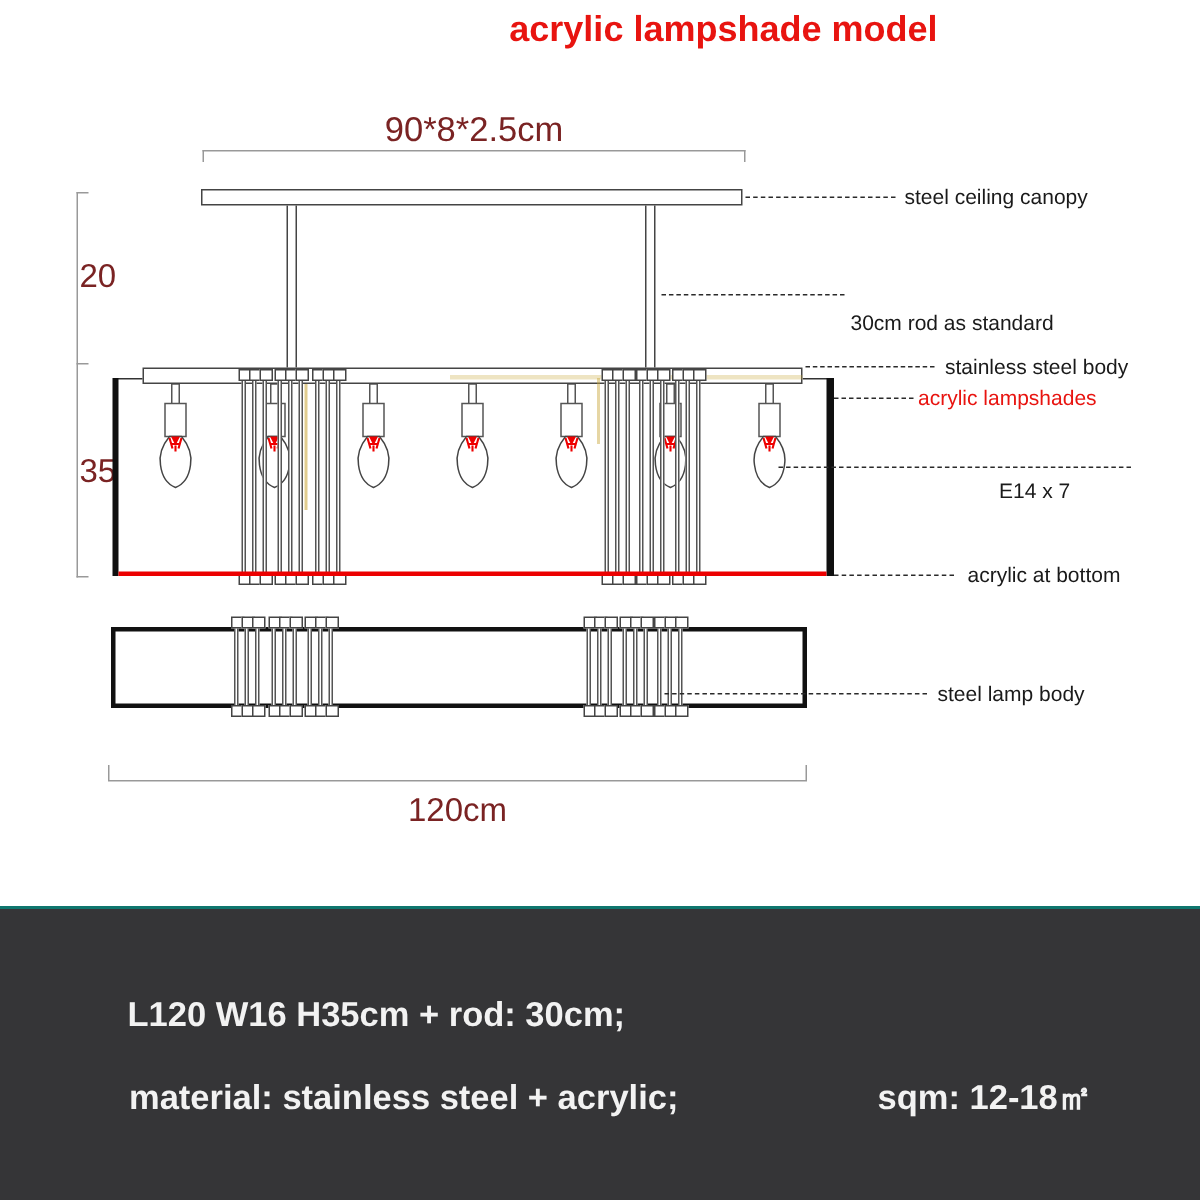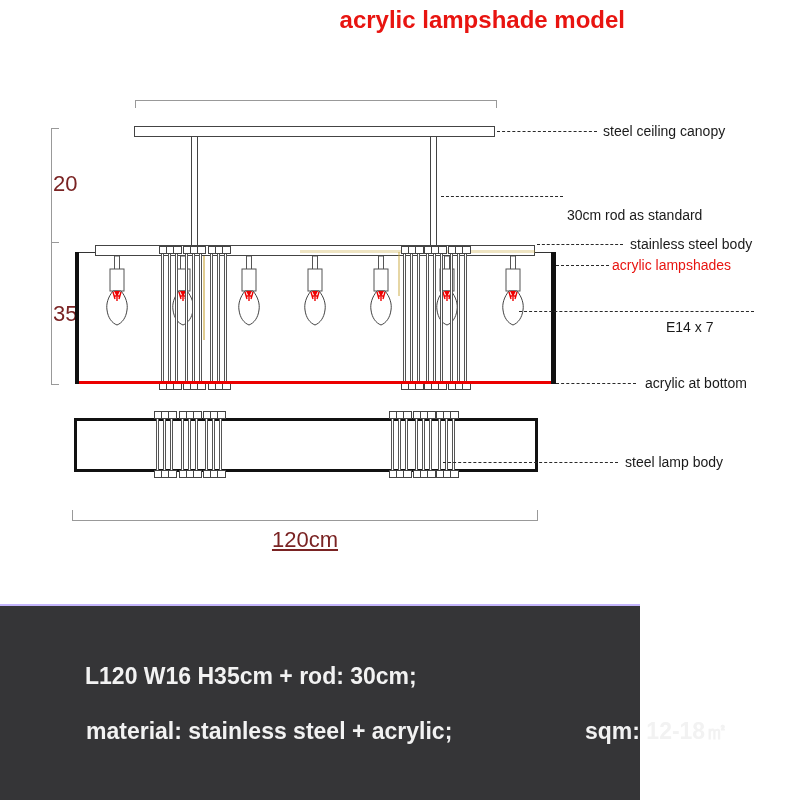--- a/index.html
+++ b/index.html
@@ -17,21 +17,21 @@
 
   
   .diagram{position:absolute;left:0;top:0;width:652px;height:604px;background:#fff;}
 
   .title{position:absolute;top:6px;right:27px;font-size:24px;font-weight:bold;color:var(--accent-red);letter-spacing:0px;}
 
   .dim-text{position:absolute;color:var(--dim-maroon);font-size:22px;}
   .top-dim-label{left:135px;width:362px;top:73px;text-align:center;font-size:23px;}
   .dim30{left:53px;top:171px;}
   .dim35{left:53px;top:301px;}
-  .bottom-dim-label{left:72px;width:466px;top:527px;text-align:center;text-decoration:underline;}
+  .bottom-dim-label{left:72px;width:466px;top:527px;text-align:center;}
 
   .mline{position:absolute;background:#999;}
 
   .canopy{position:absolute;left:134px;top:126px;width:361px;height:11px;border:1px solid #444;background:#fff;z-index:2;}
   .hang-rod{position:absolute;top:136px;width:7px;height:110px;border-left:1px solid #444;border-right:1px solid #444;background:#fff;z-index:1;}
   .rod-l{left:191px;} .rod-r{left:430px;}
 
   .steel-bar{position:absolute;left:95px;top:245px;width:440px;height:11px;border:1px solid #444;background:#fff;z-index:3;}
 
   .shade-top-line{position:absolute;top:252px;height:1px;background:#333;z-index:2;}
@@ -50,34 +50,35 @@
   .gold-b{left:398px;top:252px;width:2px;height:44px;opacity:.45;}
   .gold-bar{left:300px;top:250px;width:235px;height:3px;opacity:.3;}
 
   .lamp-body2{position:absolute;left:74px;top:418px;width:464px;height:54px;border:3px solid #111;background:#fff;z-index:2;}
 
   .leader-dash{position:absolute;height:0;border-top:1.5px dashed #2a2a2a;z-index:7;}
   .leader-label{position:absolute;font-size:14px;line-height:20px;color:var(--ink);white-space:nowrap;z-index:7;}
   .leader-label.red{color:var(--accent-red);}
 
   
-  .spec-panel{position:absolute;left:0;top:604px;width:640px;height:196px;background:var(--panel-bg);border-top:2px solid #c4b5fd;}
+  .spec-panel{position:absolute;left:0;top:604px;width:800px;height:196px;background:var(--panel-bg);border-top:2px solid #0f766e;}
   .spec{position:absolute;color:#f2f2f2;font-size:23px;font-weight:bold;line-height:26px;white-space:nowrap;}
   .s1l{left:85px;top:57px;} .s1r{left:583px;top:57px;}
   .s2l{left:86px;top:112px;} .s2r{left:585px;top:112px;}
 </style>
 </head>
 <body>
 
 <div class="page">
 
   <div class="diagram">
 
     <div class="title">acrylic lampshade model</div>
 
+    <div class="dim-text top-dim-label">90*8*2.5cm</div>
     <div class="mline" style="left:135px;top:100px;width:362px;height:1px;"></div>
     <div class="mline" style="left:135px;top:100px;width:1px;height:8px;"></div>
     <div class="mline" style="left:496px;top:100px;width:1px;height:8px;"></div>
 
     <div class="mline" style="left:51px;top:128px;width:1px;height:257px;"></div>
     <div class="mline" style="left:51px;top:128px;width:8px;height:1px;"></div>
     <div class="mline" style="left:51px;top:242px;width:8px;height:1px;"></div>
     <div class="mline" style="left:51px;top:384px;width:8px;height:1px;"></div>
     <div class="dim-text dim30">20</div>
     <div class="dim-text dim35">35</div>

